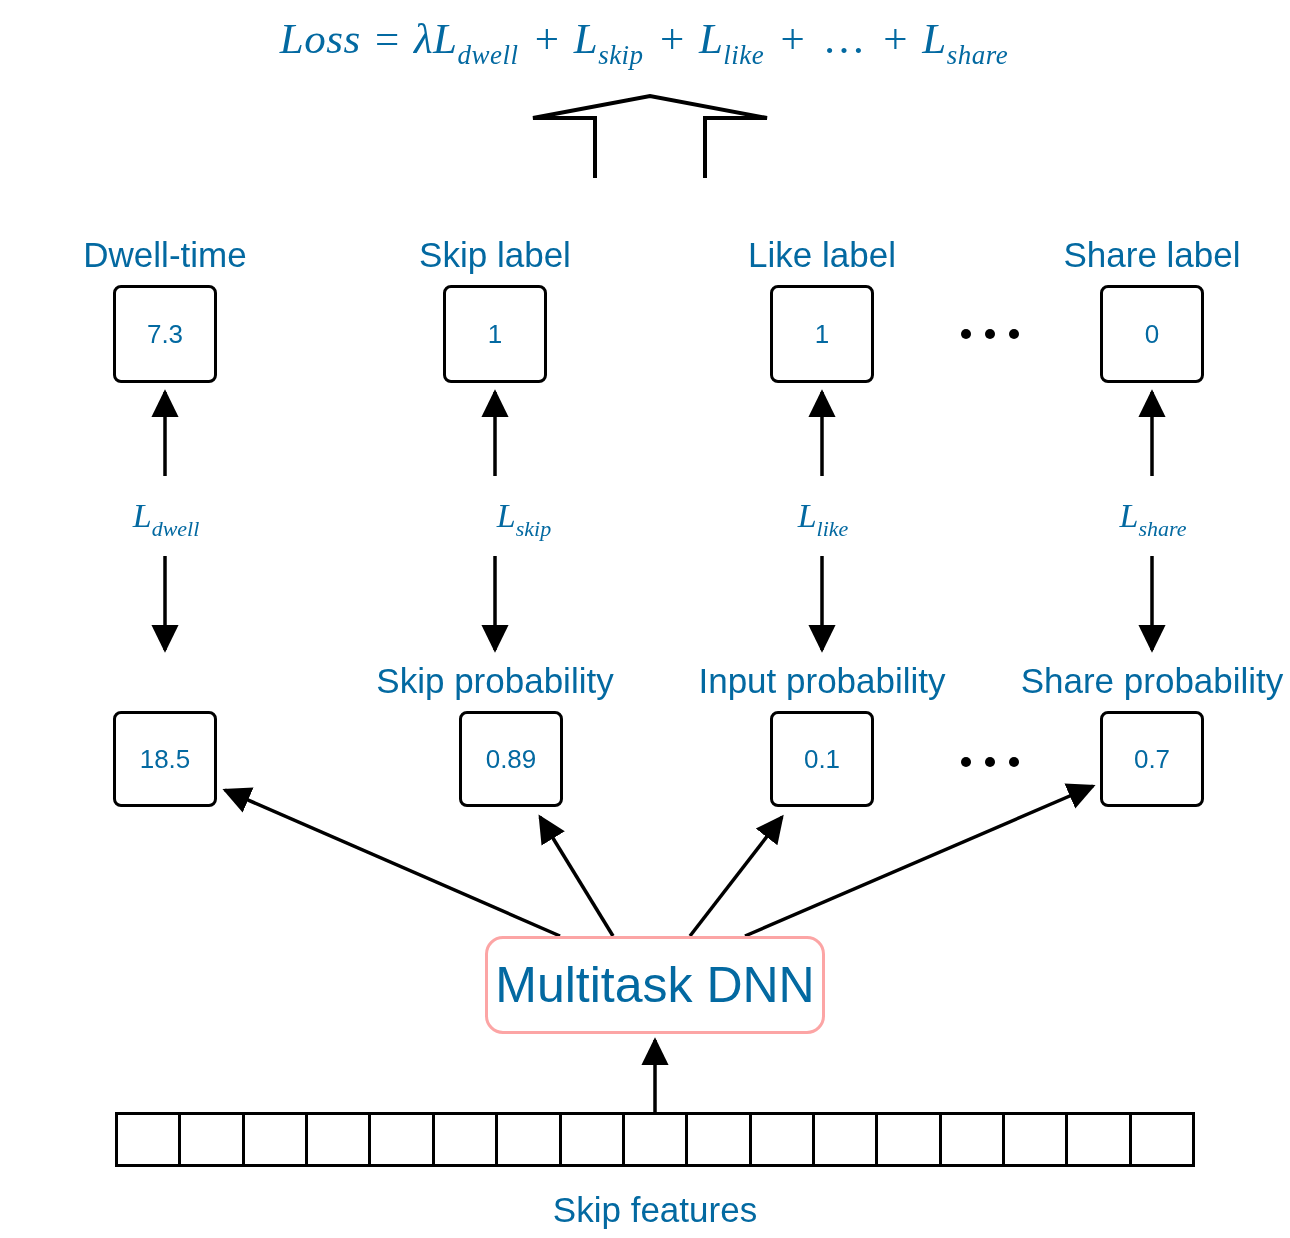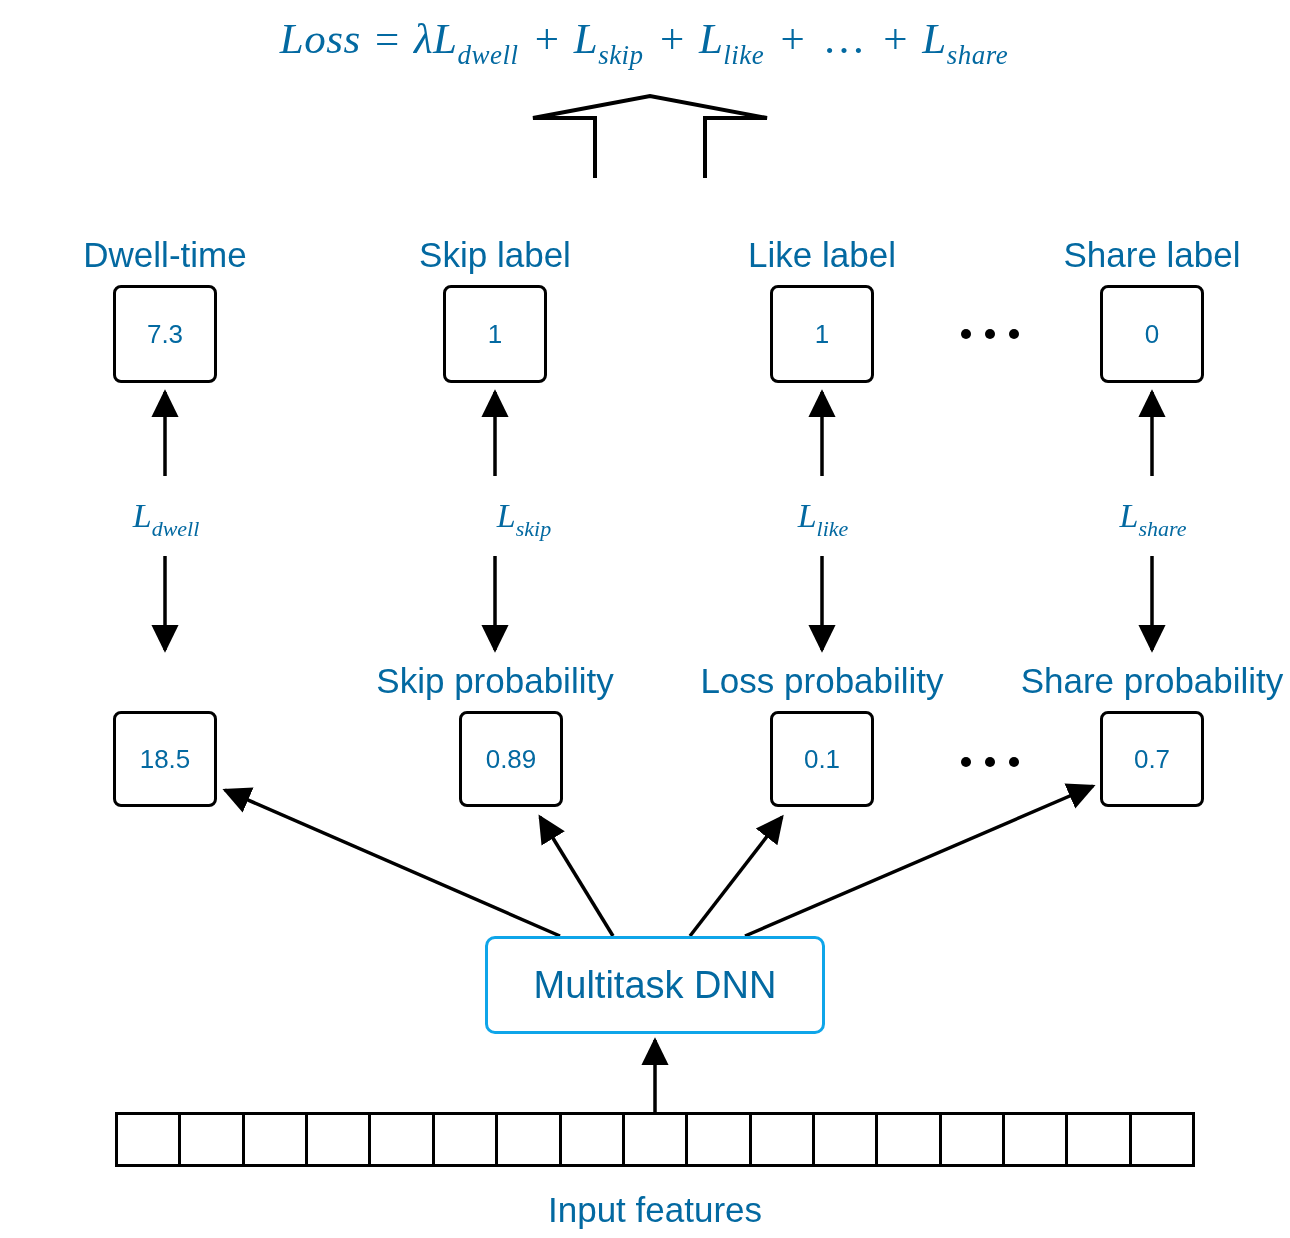--- a/index.html
+++ b/index.html
@@ -102,27 +102,27 @@
     width: 10px;
     height: 10px;
     border-radius: 50%;
     background: #000000;
   }
 
   
   .dnn-box {
     position: absolute;
     box-sizing: border-box;
-    border: 3px solid #0ea5e9;
-    border-radius: 10px;
+    border: 3px solid #fca5a5;
+    border-radius: 18px;
     background: #ffffff;
     display: flex;
     align-items: center;
     justify-content: center;
-    font-size: 38px;
+    font-size: 50px;
     transform: translateX(-50%);
   }
 
   
   .feat-strip {
     position: absolute;
     box-sizing: border-box;
     display: flex;
     border: 3px solid #000000;
     background: #ffffff;
@@ -229,21 +229,21 @@
     <span>L</span><span class="sub">skip</span>
   </div>
   <div class="loss-sym" style="left:823px; top:497px;">
     <span>L</span><span class="sub">like</span>
   </div>
   <div class="loss-sym" style="left:1153px; top:497px;">
     <span>L</span><span class="sub">share</span>
   </div>
 
   <div class="col-title" style="left:495px; top:663px;">Skip probability</div>
-  <div class="col-title" style="left:822px; top:663px;">Loss probability</div>
+  <div class="col-title" style="left:822px; top:663px;">Input probability</div>
   <div class="col-title" style="left:1152px; top:663px;">Share probability</div>
 
   <div class="vbox prob-box" style="left:165px; top:711px;">
     <span>18.5</span>
   </div>
   <div class="vbox prob-box" style="left:511px; top:711px;">
     <span>0.89</span>
   </div>
   <div class="vbox prob-box" style="left:822px; top:711px;">
     <span>0.1</span>
@@ -275,15 +275,15 @@
       <div class="feat-cell"></div>
       <div class="feat-cell"></div>
       <div class="feat-cell"></div>
       <div class="feat-cell"></div>
       <div class="feat-cell"></div>
       <div class="feat-cell"></div>
       <div class="feat-cell"></div>
       <div class="feat-cell"></div>
     </div>
 
-  <div class="caption" style="left:655px; top:1190px;">Input features</div>
+  <div class="caption" style="left:655px; top:1190px;">Skip features</div>
 
 </div>
 
 </body></html>

